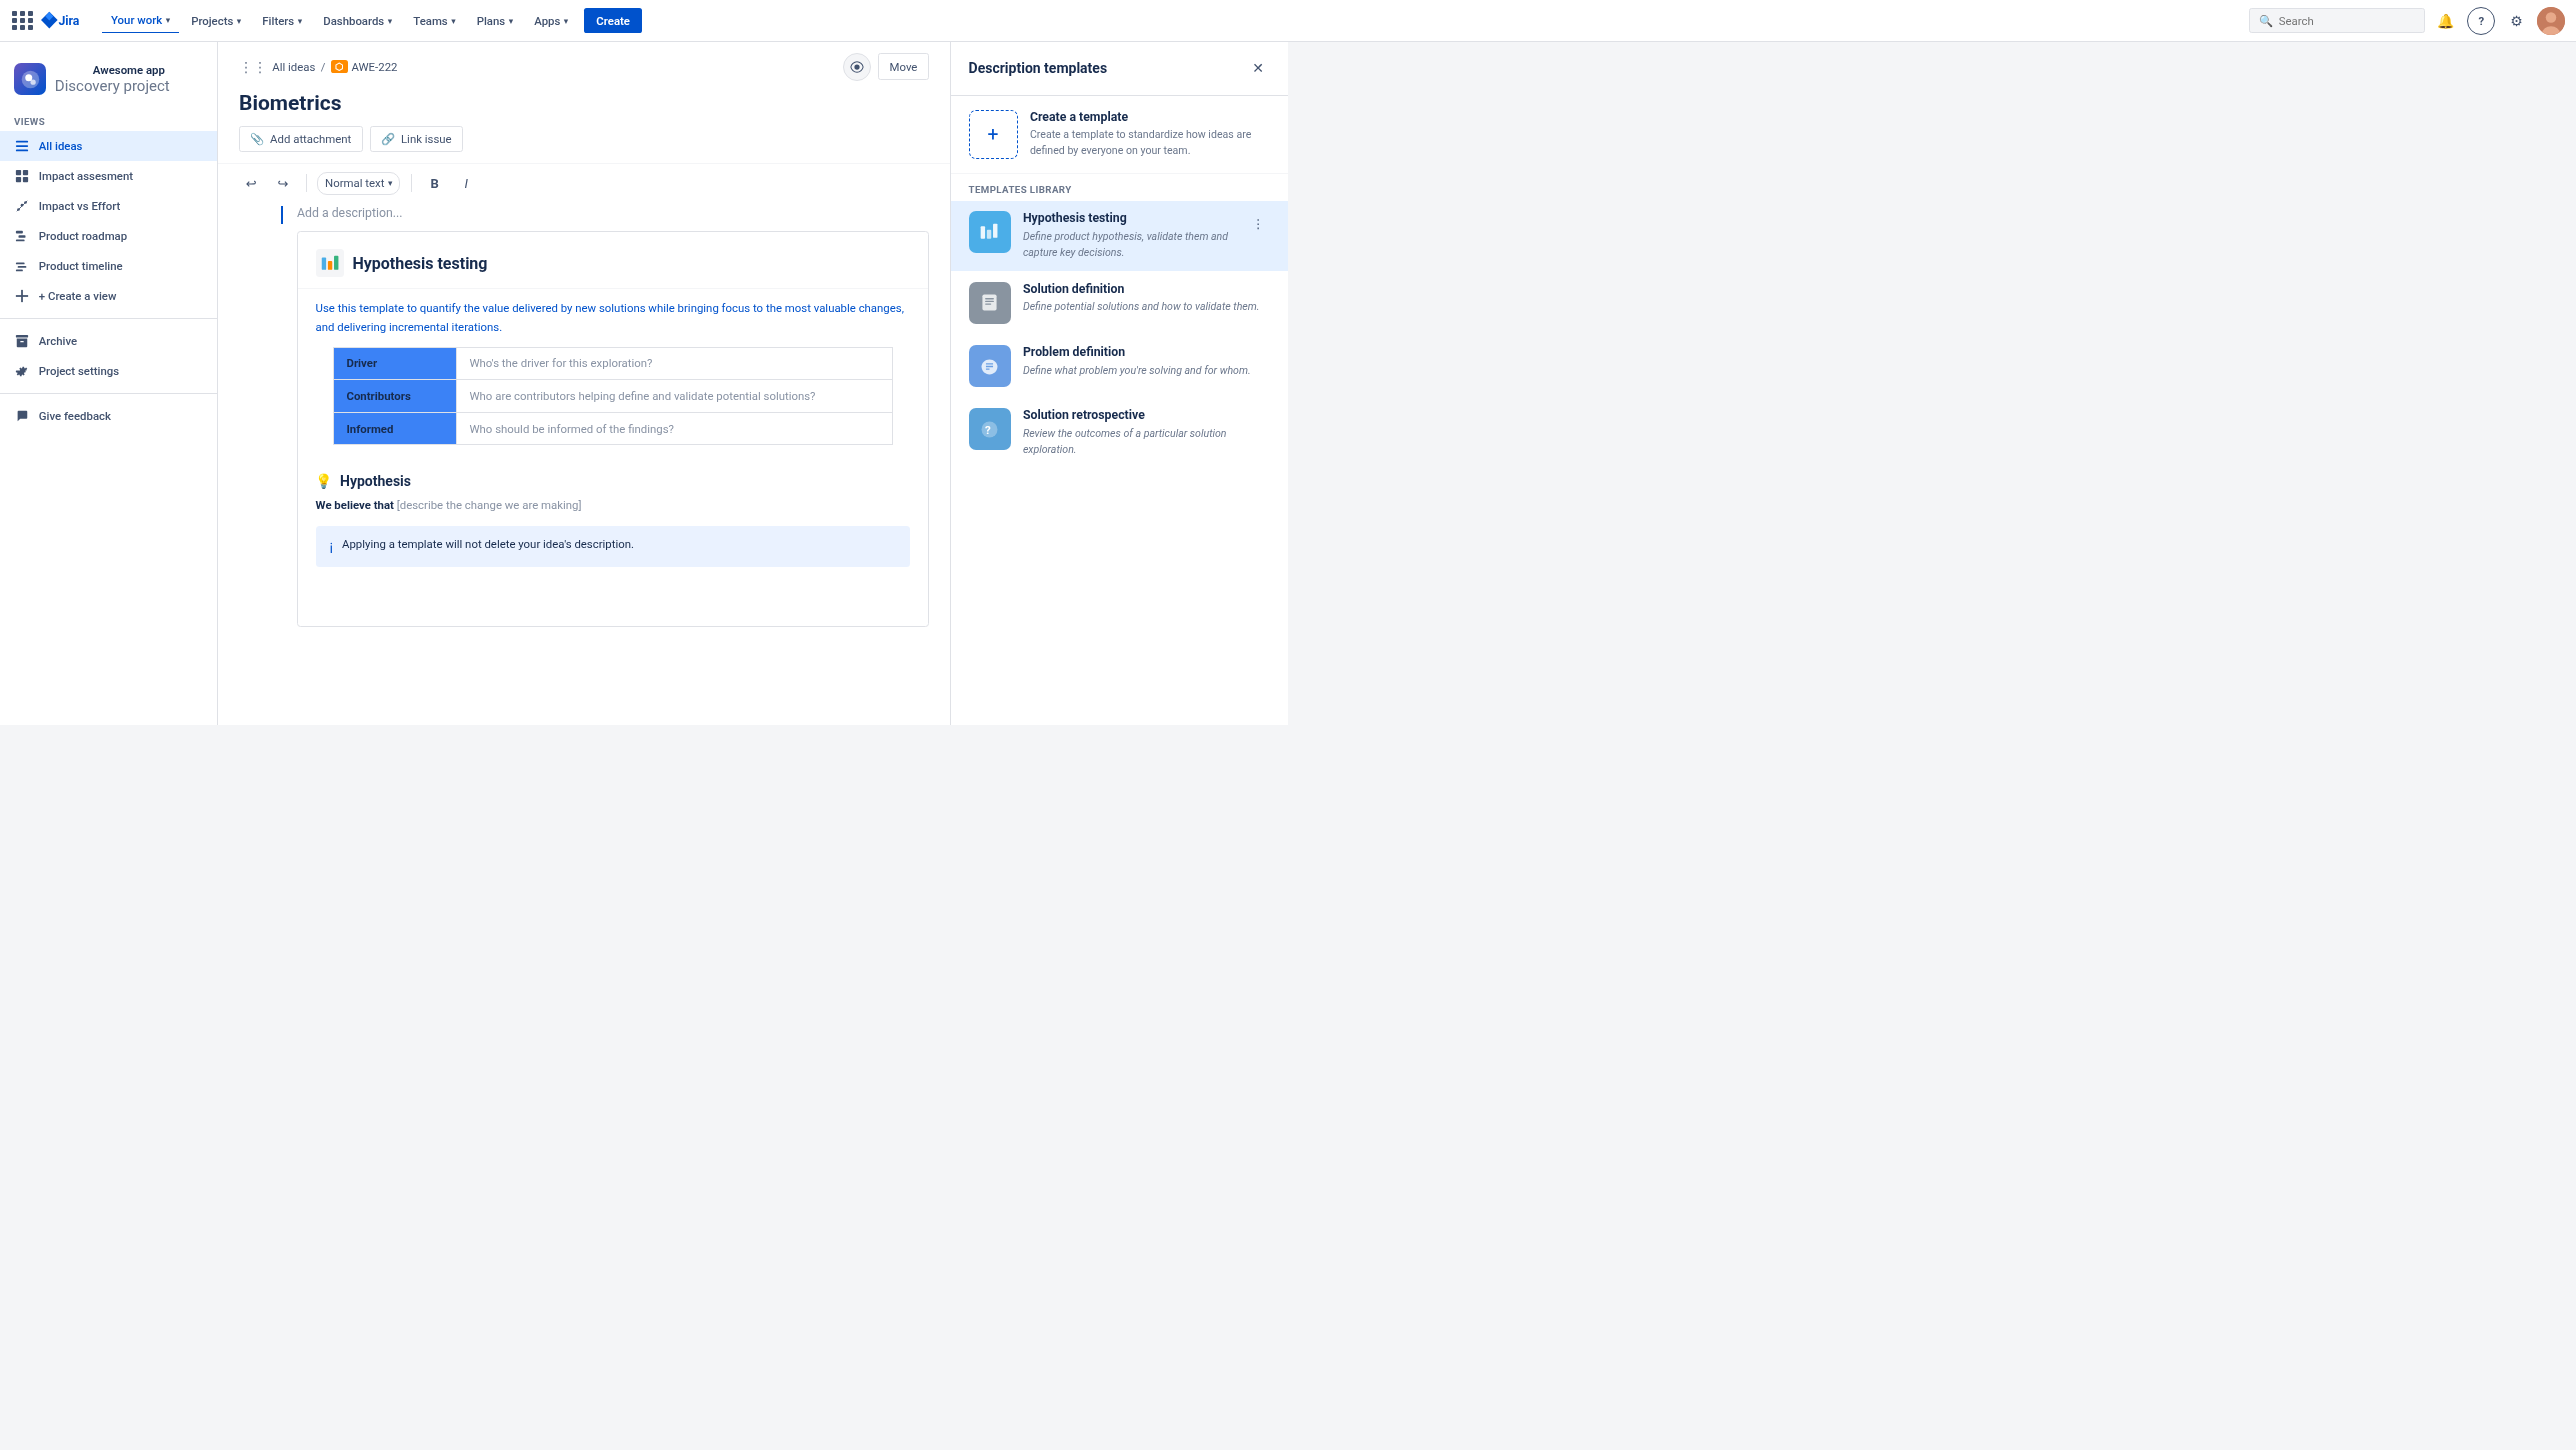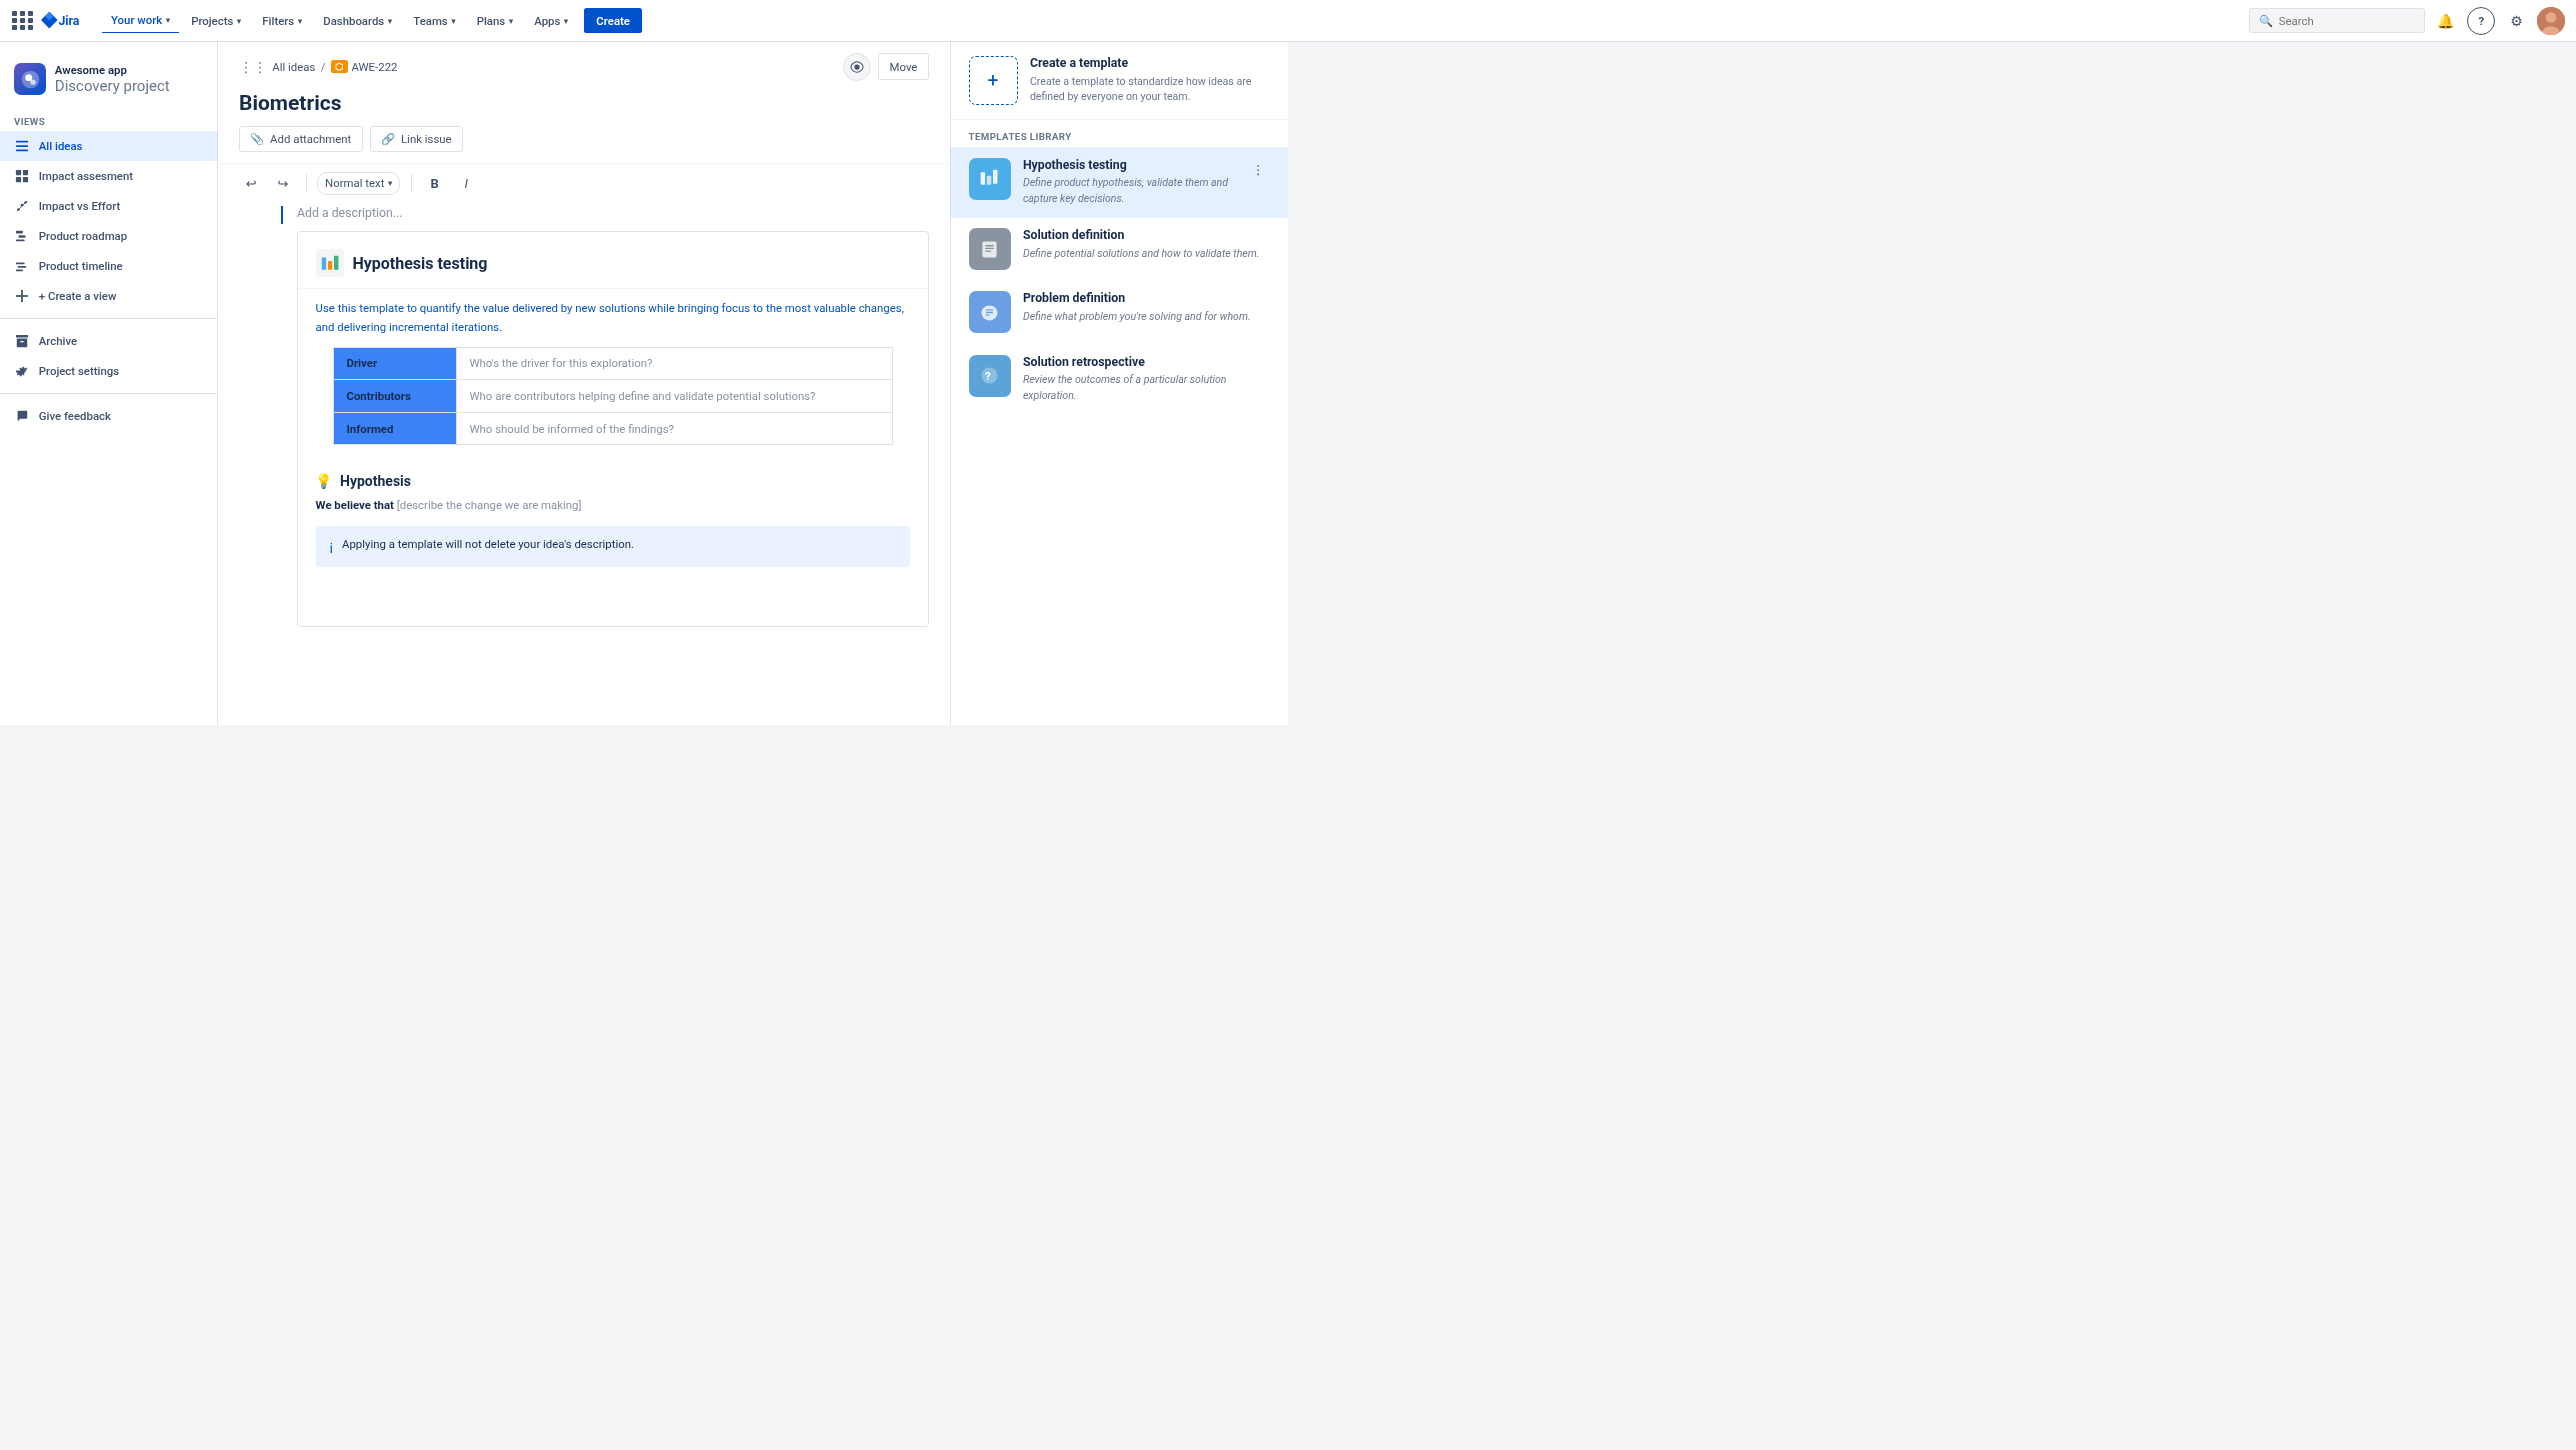--- a/index.html
+++ b/index.html
@@ -41,21 +41,21 @@
     .app-layout { display: flex; margin-top: 42px; height: calc(100vh - 42px); }
 
     
     .sidebar {
       width: 218px; min-width: 218px; background: #fff; border-right: 0.9px solid #dfe1e6;
       display: flex; flex-direction: column; padding: 14px 0; overflow-y: auto;
     }
     .sidebar-project { display: flex; align-items: center; gap: 8.8px; padding: 7px 14px 14px; }
     .project-icon { width: 32px; height: 32px; border-radius: 7px; background: linear-gradient(135deg, #6554C0 0%, #0052CC 100%); display: flex; align-items: center; justify-content: center; color: white; font-size: 12.3px; }
     .project-info { flex: 1; }
-    .project-name { font-size: 11.4px; font-weight: 600; color: #172B4D; }
+    .project-name { font-size: 11.4px; font-weight: 600; color: #172B4D; text-align: center; }
     .project-type { font-size: 15px; color: #6B778C; }
     .sidebar-section-label { font-size: 9.7px; font-weight: 700; color: #6B778C; text-transform: uppercase; padding: 7px 14px 3.5px; letter-spacing: 0.4px; }
     .sidebar-item {
       display: flex; align-items: center; gap: 8.8px; padding: 7px 14px;
       cursor: pointer; color: #42526E; font-size: 11.4px; font-weight: 500;
       border-radius: 0;
     }
     .sidebar-item.active { background: #E4F0FF; color: #0052CC; }
     .sidebar-item-icon { width: 16px; height: 16px; display: flex; align-items: center; justify-content: center; flex-shrink: 0; }
     .sidebar-divider { border: none; border-top: 0.9px solid #dfe1e6; margin: 7px 0; }
@@ -484,20 +484,24 @@
             <rect x="9" y="1" width="6" height="6" rx="1"></rect>
             <rect x="1" y="9" width="6" height="6" rx="1"></rect>
             <rect x="9" y="9" width="6" height="6" rx="1"></rect>
           </svg>
         <span>Templates</span>
       </div>
     </div>
   </div>
 
   <div class="right-panel">
+    <div class="panel-header">
+      <span class="panel-title">Description templates</span>
+      <div class="panel-close">✕</div>
+    </div>
 
     <div class="create-template-card">
       <div class="create-template-icon">+</div>
       <div class="create-template-info">
         <div class="create-template-title">Create a template</div>
         <div class="create-template-desc">Create a template to standardize how ideas are defined by everyone on your team.</div>
       </div>
     </div>
 
     <div class="library-section-label">TEMPLATES LIBRARY</div>

